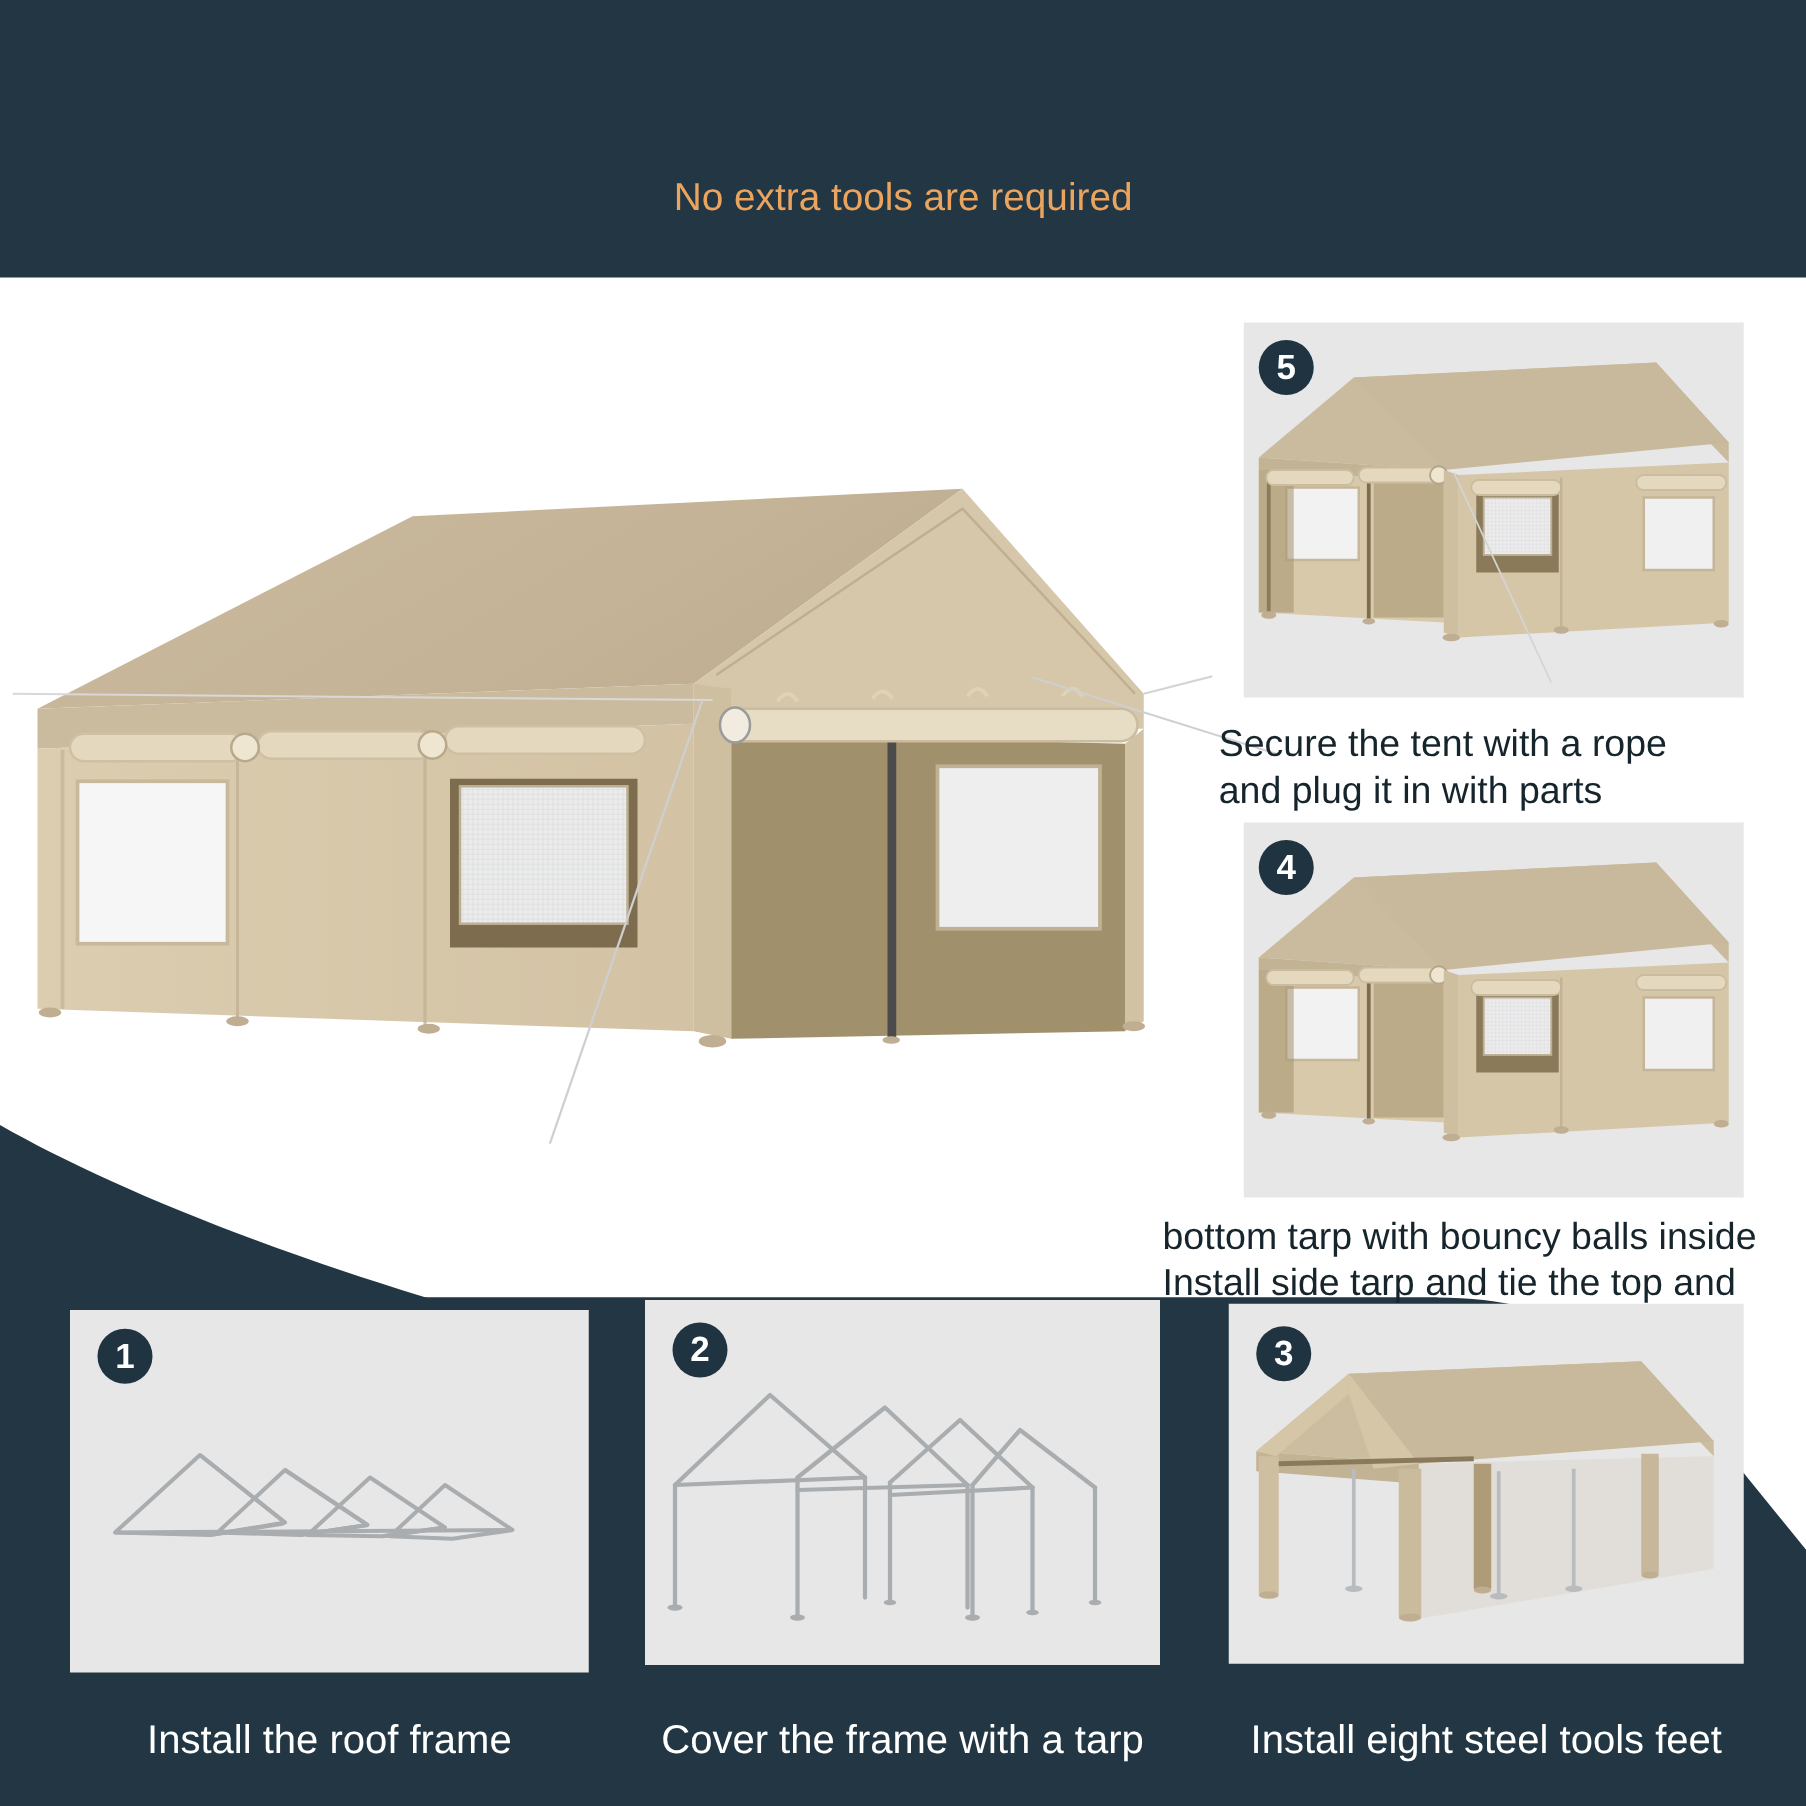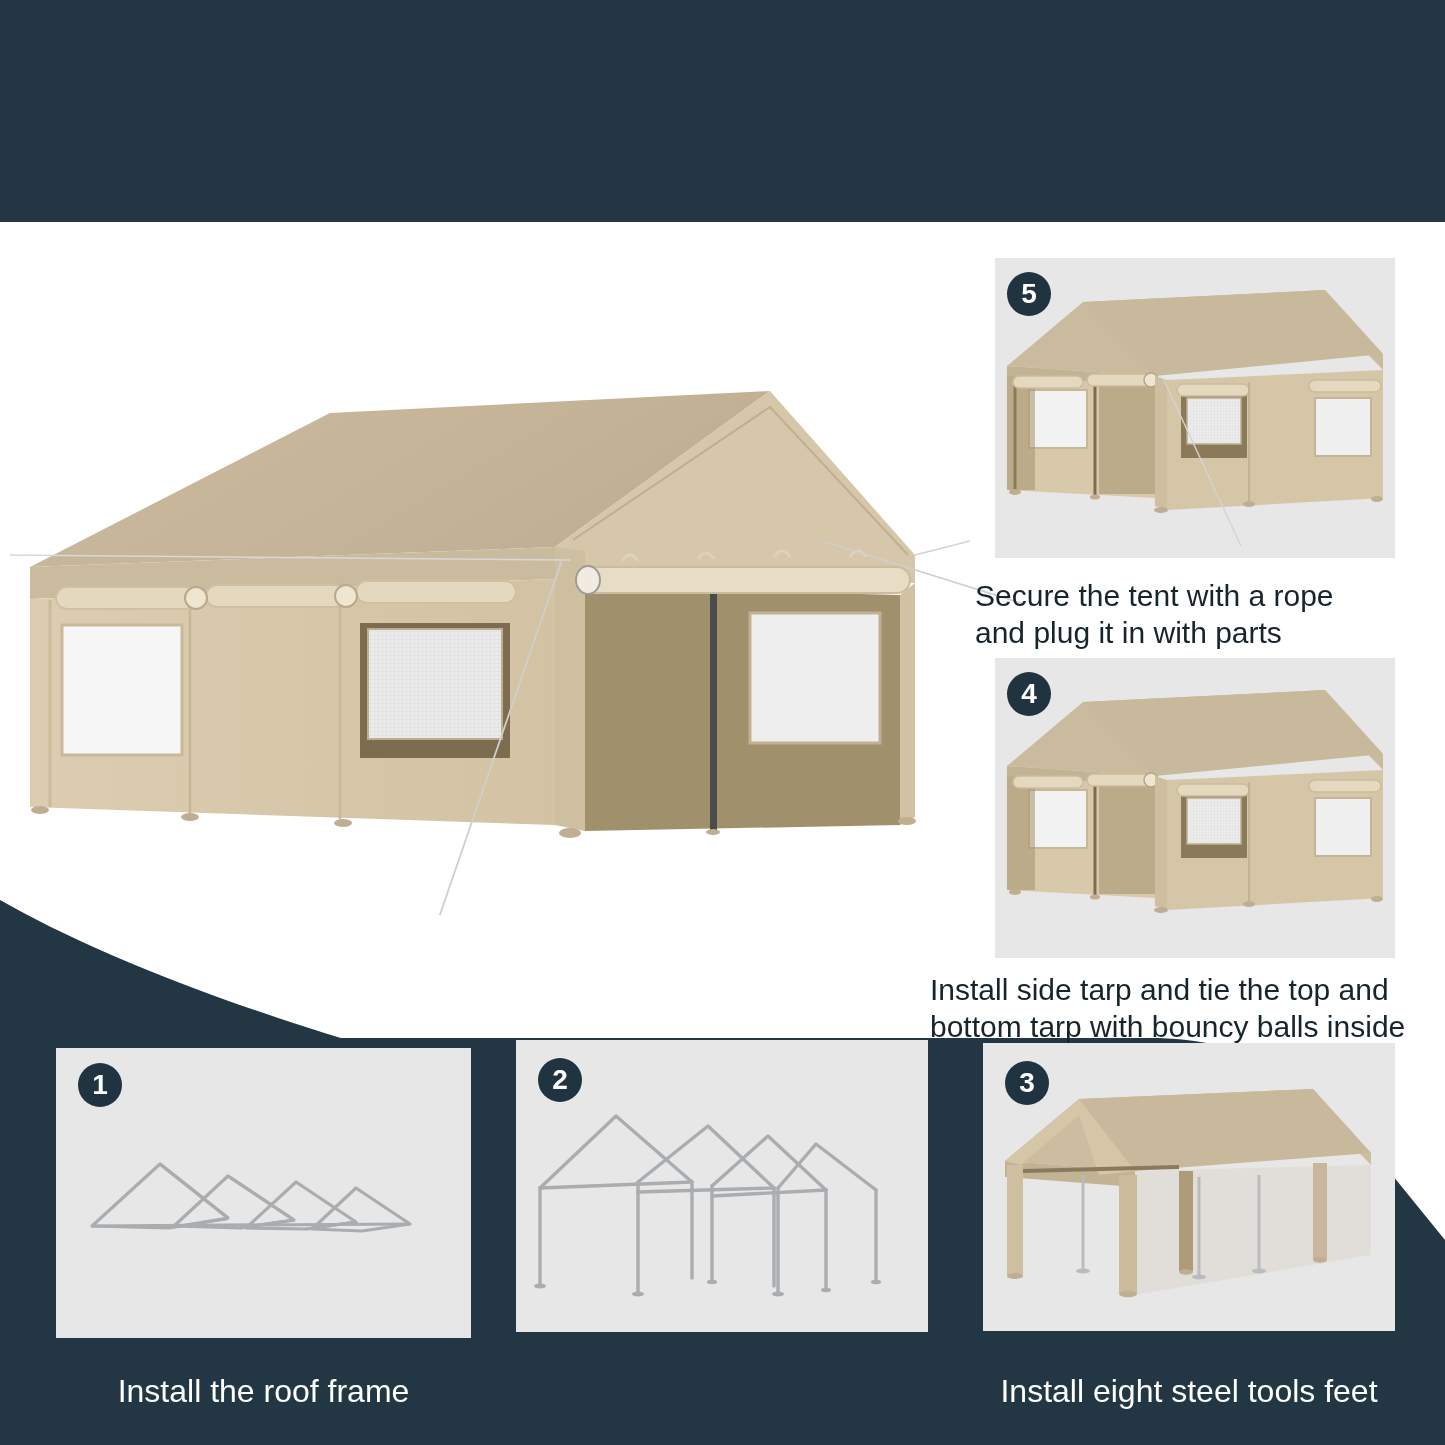--- a/index.html
+++ b/index.html
@@ -36,20 +36,21 @@
 
   .hero{position:absolute;left:10px;top:355px;width:960px;height:560px;}
   .leader{position:absolute;left:820px;top:530px;width:210px;height:80px;}
 </style>
 </head>
 <body>
 
 <div id="page">
 
   <div class="header">
+    <div class="header-sub">No extra tools are required</div>
   </div>
 
   <svg class="band-svg" viewBox="0 0 1445 585">
 
     <path d="M0,40 C140,120 420,220 740,268 L740,300 L0,300 Z" fill="#223743"></path>
 
     <path d="M0,178 L1150,178 C1260,178 1330,230 1380,300 L1445,380 L1445,585 L0,585 Z" fill="#223743"></path>
     <rect x="0" y="178" width="1150" height="407" fill="#223743"></rect>
   </svg>
 
@@ -216,22 +217,22 @@
         <ellipse cx="20" cy="234" rx="6" ry="3"></ellipse>
           <ellipse cx="100" cy="239" rx="5" ry="2.5"></ellipse>
         <ellipse cx="166" cy="252" rx="7" ry="3"></ellipse>
           <ellipse cx="254" cy="246" rx="6" ry="3"></ellipse>
         <ellipse cx="382" cy="241" rx="6" ry="3"></ellipse>
       </g>
     </svg>
     <div class="badge" style="left:12px;top:14px;">4</div>
   </div>
   <div class="cap-dark" style="left:930px;top:972px;width:515px;">
+    <div>bottom tarp with bouncy balls inside</div>
     <div>Install side tarp and tie the top and</div>
-    <div>bottom tarp with bouncy balls inside</div>
   </div>
 
   <div class="panel panel-1">
     <svg viewBox="0 0 415 290" width="415" height="290">
       <g fill="none" stroke="#a9adb0" stroke-width="3.2" stroke-linejoin="round">
         <path d="M36,178 L104,116 L172,170 L112,180 Z"></path>
         <path d="M112,180 L170,171 L112,180"></path>
         <path d="M118,178 L172,128 L238,172 L184,180 Z"></path>
         <path d="M184,180 L238,172"></path>
         <path d="M190,180 L240,134 L300,174 L250,181 Z"></path>
@@ -269,20 +270,21 @@
         <ellipse cx="24" cy="246" rx="6" ry="2.5"></ellipse>
           <ellipse cx="122" cy="254" rx="6" ry="2.5"></ellipse>
         <ellipse cx="196" cy="242" rx="5" ry="2.2"></ellipse>
           <ellipse cx="262" cy="254" rx="6" ry="2.5"></ellipse>
         <ellipse cx="310" cy="250" rx="5" ry="2.2"></ellipse>
           <ellipse cx="360" cy="242" rx="5" ry="2.2"></ellipse>
       </g>
     </svg>
     <div class="badge" style="left:22px;top:18px;">2</div>
   </div>
+  <div class="cap-light" style="left:516px;top:1372px;width:412px;">Cover the frame with a tarp</div>
 
   <div class="panel panel-3">
     <svg viewBox="0 0 412 288" width="412" height="288">
       <path d="M22,118 L96,56 L330,46 L388,110 L388,122 L330,62 L152,128 Z" fill="#cdbda0"></path>
       <path d="M96,56 L330,46 L388,110 L152,128 Z" fill="#c9b99c"></path>
       <path d="M22,118 L152,128 L152,144 L22,134 Z" fill="#c3b395"></path>
       <path d="M96,56 L152,128 L116,132 L96,72 Z" fill="#d6c6a8"></path>
       <path d="M22,118 L96,56 L96,72 L38,122 Z" fill="#d6c6a8"></path>
       <rect x="24" y="122" width="16" height="110" fill="#cfbfa1"></rect>
       <rect x="136" y="132" width="18" height="118" fill="#cbbb9d"></rect>

